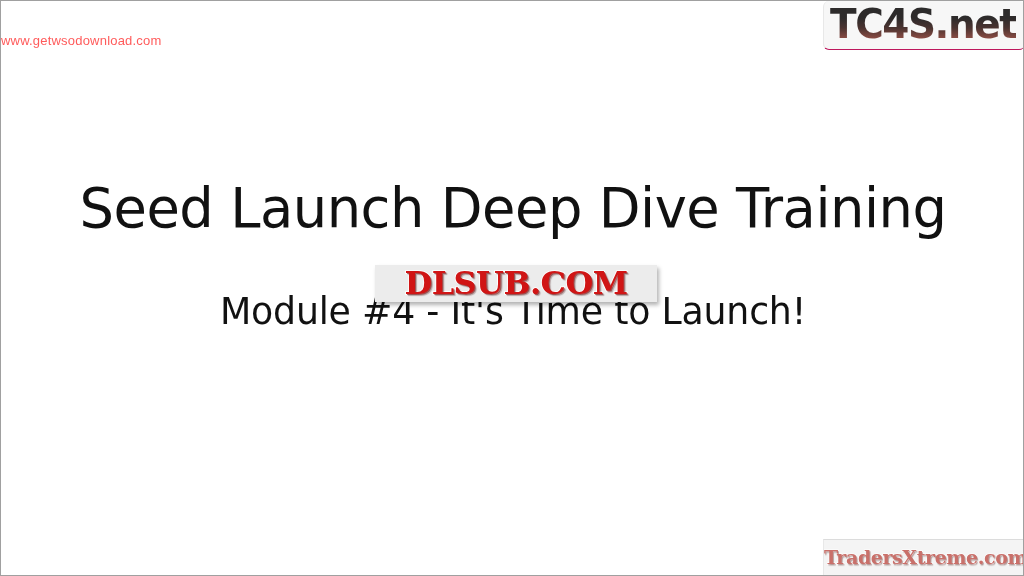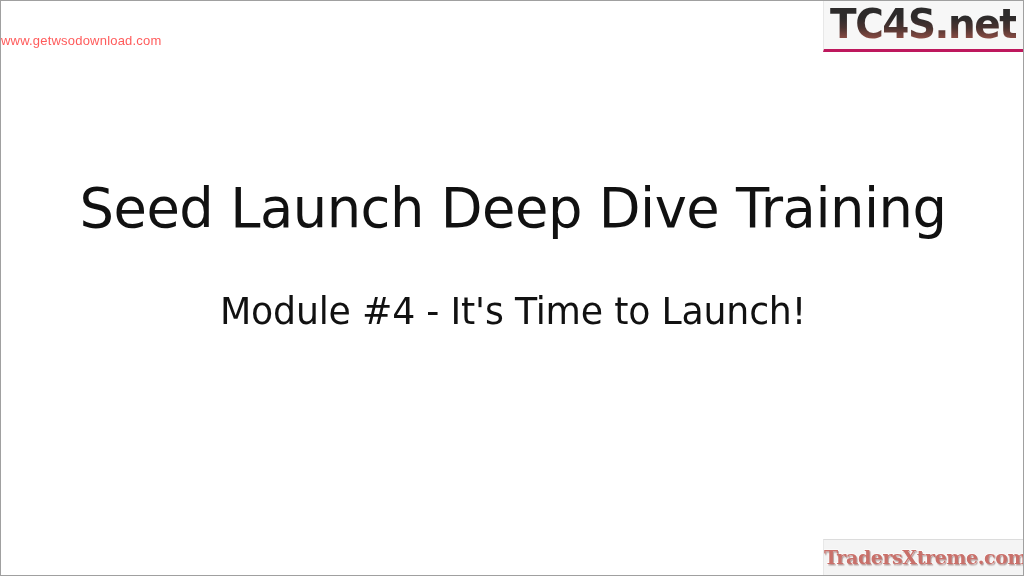--- a/index.html
+++ b/index.html
@@ -34,23 +34,24 @@
   }
 
   
   #tc4s-logo {
     position: absolute;
     top: 0px;
     left: 822px;
     width: 201px;
     height: 48px;
     background: #f7f7f7;
-    border-bottom: 3px solid #be185d;
+    border-bottom: 1px solid #be185d;
     border-left: 1px solid #e8e8e8;
     overflow: hidden;
+    border-radius: 6px;
   }
   #tc4s-logo .logo-text {
     position: absolute;
     left: 6px;
     top: -1px;
     font-family: "DejaVu Sans", sans-serif;
     font-weight: bold;
     font-size: 41px;
     line-height: 48px;
     letter-spacing: -1.5px;
@@ -177,18 +178,21 @@
   <div id="top-watermark">www.getwsodownload.com</div>
 
   <div id="tc4s-logo">
     <div class="logo-text">TC4S.net</div>
   </div>
 
   <div id="title">Seed Launch Deep Dive Training</div>
 
   <div id="subtitle">Module #4 - It's Time to Launch!</div>
 
+  <div id="dlsub-watermark">
+    <div class="dl-text">DLSUB.COM</div>
+  </div>
 
   <div id="tx-watermark">
     <div class="tx-text">TradersXtreme.com</div>
   </div>
 
 </div>
 
 </body></html>

